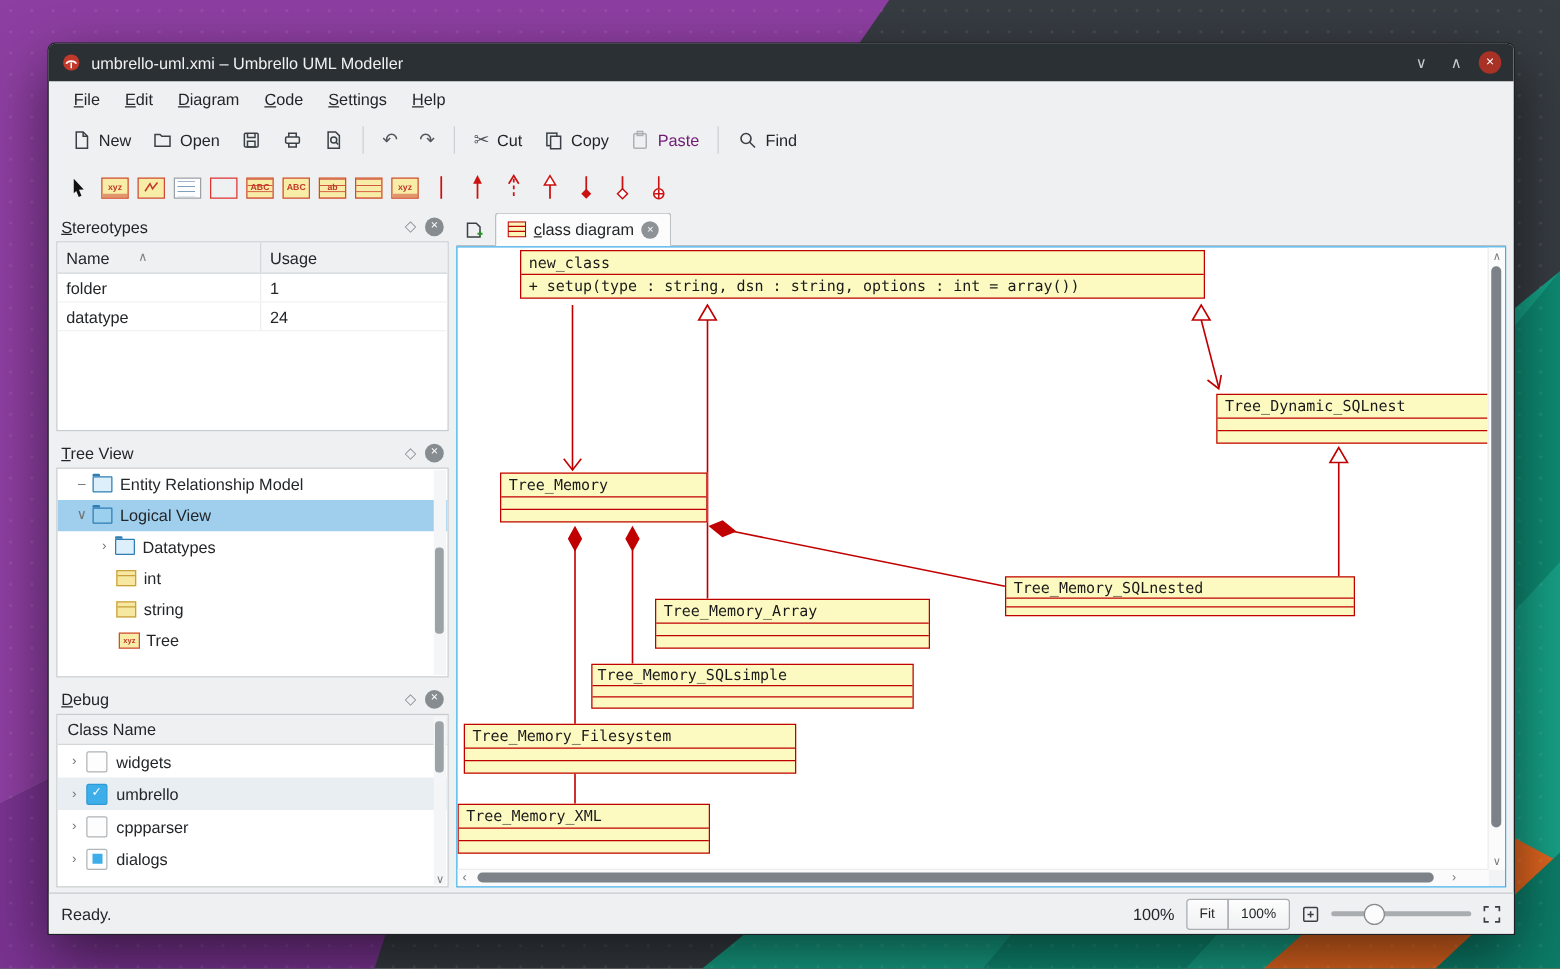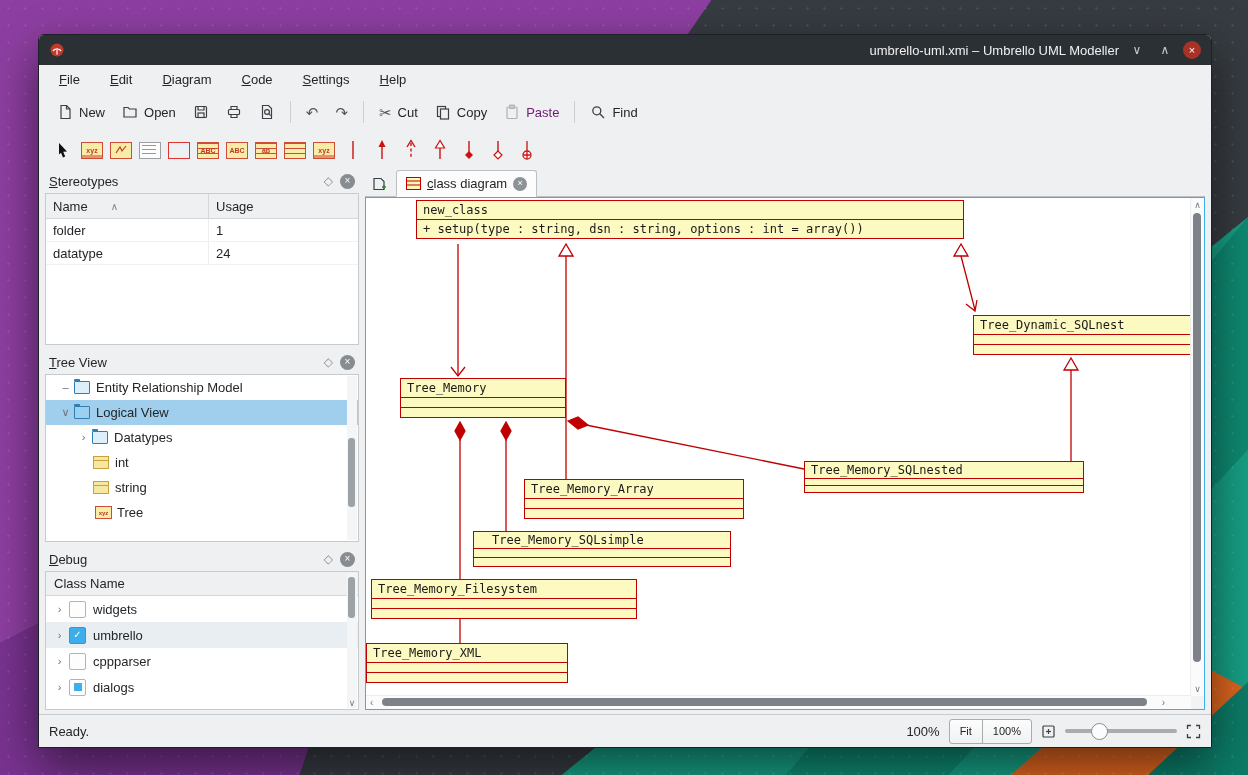--- a/index.html
+++ b/index.html
@@ -13,25 +13,25 @@
   .teal1{background:#16a085;clip-path:polygon(45% 100%,100% 28%,100% 100%)}
   .teal2{background:#0e8a72;clip-path:polygon(100% 28%,100% 58%,76% 100%,63% 100%)}
   .orange{background:#e0651f;clip-path:polygon(81% 100%,93% 83%,100% 89%,100% 100%)}
   .teal3{background:#0c7c68;clip-path:polygon(92% 100%,100% 88%,100% 100%)}
 
   .window{position:absolute;left:38px;top:34px;width:1172px;height:712px;background:#eff0f1;
           border:1px solid #1d2024;border-radius:6px 6px 0 0;box-shadow:0 18px 50px rgba(0,0,0,.55);
           display:flex;flex-direction:column;overflow:hidden}
   .titlebar{height:30px;background:#2b3034;display:flex;align-items:center;color:#eff0f1;
             font-size:13px;padding:0 10px;flex:none;gap:8px}
-  .titlebar .title{flex:1;text-align:right;white-space:nowrap;overflow:hidden}
+  .titlebar .title{flex:1;text-align:left;white-space:nowrap;overflow:hidden}
   .wbtn{width:20px;height:20px;display:flex;align-items:center;justify-content:center;color:#c7cbce;font-size:12px}
   .wbtn.close{width:18px;height:18px;border-radius:50%;background:#a93226;color:#fff;font-size:11px}
 
-  .menubar{height:28px;display:flex;align-items:center;padding:0 10px;gap:10px;flex:none}
+  .menubar{height:28px;display:flex;align-items:center;padding:0 10px;gap:0;flex:none}
   .menu-item{padding:3px 10px;border-radius:3px;font-size:13px;color:#232629}
   .fl{display:inline-block}
   .fl::first-letter{text-decoration:underline}
 
   .toolbar{height:38px;display:flex;align-items:center;padding:0 10px;gap:1px;flex:none}
   .tbtn{display:flex;align-items:center;gap:6px;padding:5px 8px;border-radius:3px;font-size:13px;color:#232629}
   .tbtn svg{display:block}
   .tbtn.disabled{color:#701a75}
   .tsep{width:1px;height:22px;background:#cdd0d2;margin:0 6px}
   .glyph-icon{font-size:15px;line-height:1;color:#50565b}
@@ -518,21 +518,21 @@
           <div class="uml-sep" style="height:6px"></div>
         </div>
 
         <div class="uml-class" style="left:158px;top:281px;width:220px">
           <div class="uml-title">Tree_Memory_Array</div>
           <div class="uml-sep"></div>
           <div class="uml-sep"></div>
         </div>
 
         <div class="uml-class" style="left:107px;top:333px;width:258px">
-          <div class="uml-title" style="padding:1px 18px">Tree_Memory_SQLsimple</div>
+          <div class="uml-title" style="padding:1px 4px">Tree_Memory_SQLsimple</div>
           <div class="uml-sep" style="height:8px"></div>
           <div class="uml-sep" style="height:8px"></div>
         </div>
 
         <div class="uml-class" style="left:5px;top:381px;width:266px">
           <div class="uml-title">Tree_Memory_Filesystem</div>
           <div class="uml-sep"></div>
           <div class="uml-sep"></div>
         </div>
 

